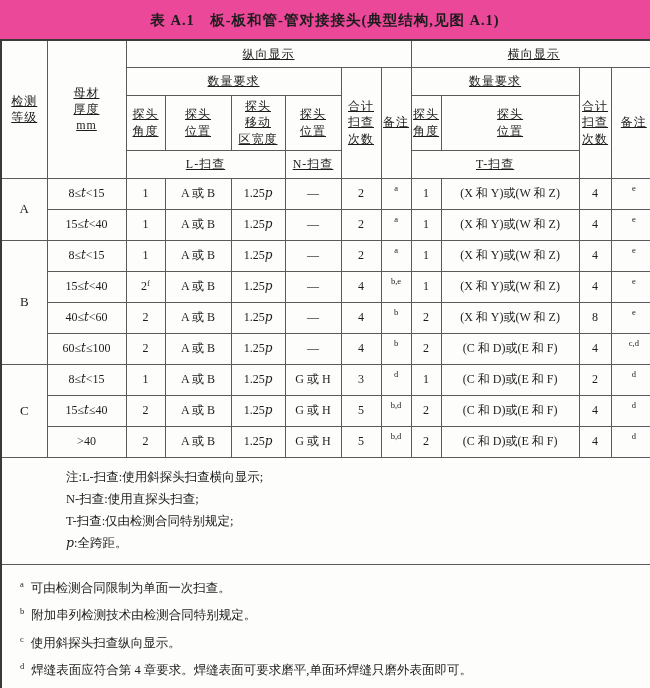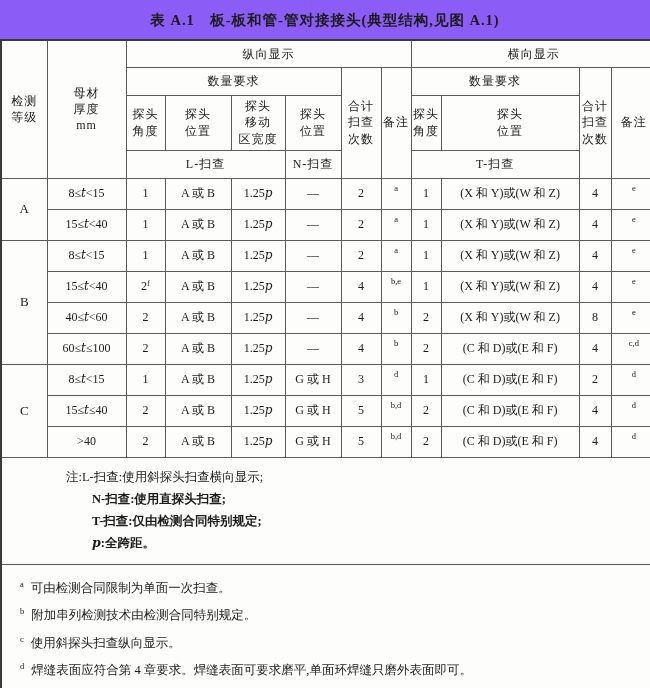--- a/index.html
+++ b/index.html
@@ -1,47 +1,47 @@
 <!DOCTYPE html>
 <html><head>
 <meta charset="utf-8">
 <style>
   html,body{margin:0;padding:0;background:#ffffff;}
   .page{
-    width:650px;height:688px;background:#8b5cf6;color:#1c1c1c;
+    width:650px;height:688px;background:#ec4899;color:#1c1c1c;
     font-family:"Liberation Serif","DejaVu Serif",serif;
     box-sizing:border-box;overflow:hidden;
   }
   .title{
     text-align:center;font-size:14.5px;font-weight:bold;
     padding:11px 0 9px 0;letter-spacing:1px;
   }
   table.main{
     border-collapse:collapse;table-layout:fixed;width:636px;margin:0 auto;
     border:2px solid #3a3a3a;background:#fdfdfc;
   }
   th,td{
     border:1px solid #5a5a5a;font-weight:normal;text-align:center;
     vertical-align:middle;font-size:12px;line-height:1.35;
     padding:1px 1px;overflow:hidden;
   }
-  thead th{white-space:pre-line;letter-spacing:1px;}
+  thead th{white-space:pre-line;letter-spacing:1px;text-decoration:underline;}
   tr.hr1{height:27px;} tr.hr2{height:28px;} tr.hr3{height:55px;} tr.hr4{height:28px;}
   tbody tr.data-row{height:31px;}
   .level-cell{font-size:13px;letter-spacing:0;}
   i{font-style:italic;font-family:"DejaVu Serif",serif;}
   sup.rm{font-size:8.5px;line-height:0;vertical-align:4px;letter-spacing:0;}
   td.remark-td{font-size:8.5px;}
   td.remark-td span{position:relative;top:-5px;font-size:8.5px;}
   td.notes-td{
     text-align:left;vertical-align:top;height:92px;
     padding:8px 10px 6px 64px;line-height:22px;font-size:12.5px;
   }
   td.notes-td .note-line{white-space:nowrap;}
-  td.notes-td .note-line.cont{margin-left:26px;font-weight:bold;}
+  td.notes-td .note-line.cont{}
   td.footnotes-td{
     text-align:left;vertical-align:top;height:140px;
     padding:8px 8px 6px 14px;line-height:23.5px;font-size:12.5px;
   }
   .fn-line{white-space:nowrap;}
   .fn-line sup.fn{font-size:8.5px;vertical-align:5px;margin-right:7px;margin-left:4px;}
 </style>
 </head>
 <body>
 

